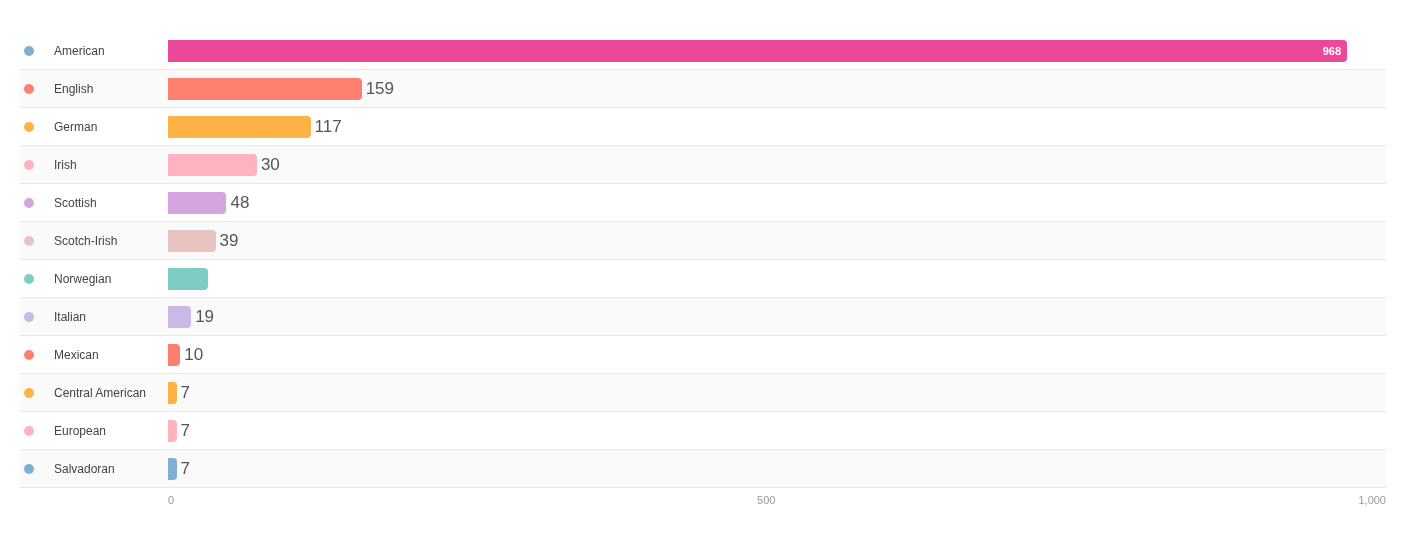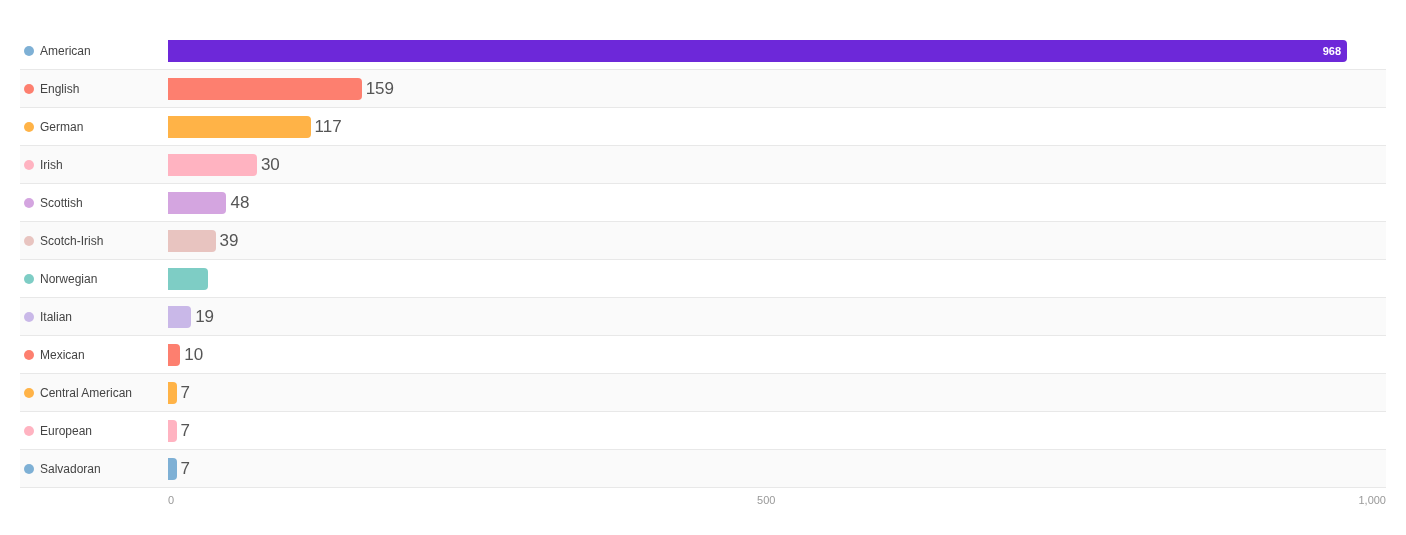--- a/index.html
+++ b/index.html
@@ -50,21 +50,21 @@
       background: #fff;
     }
     .bar-label {
       width: 148px;
       min-width: 148px;
       font-size: 12px;
       color: #444;
       padding-left: 4px;
       display: flex;
       align-items: center;
-      gap: 6px;
+      gap: 20px;
     }
     .label-dot {
       width: 10px;
       height: 10px;
       border-radius: 50%;
       flex-shrink: 0;
     }
     .bar-track {
       flex: 1;
       height: 22px;
@@ -120,21 +120,21 @@
   <div class="chart-title"></div>
   <div class="source"></div>
 
   <div class="bars-area" id="bars-area">
   <div class="bar-row">
         <div class="bar-label">
           <div class="label-dot" style="background: rgb(126, 176, 213);"></div>
           <span>American</span>
         </div>
         <div class="bar-track">
-          <div class="bar-fill" style="background: #6d28d9; width: 96.8%;">
+          <div class="bar-fill" style="background: #ec4899; width: 96.8%;">
             <span class="bar-value-inside">968</span>
           </div>
         </div>
       </div>
       <div class="bar-row">
         <div class="bar-label">
           <div class="label-dot" style="background: rgb(253, 127, 111);"></div>
           <span>English</span>
         </div>
         <div class="bar-track">

